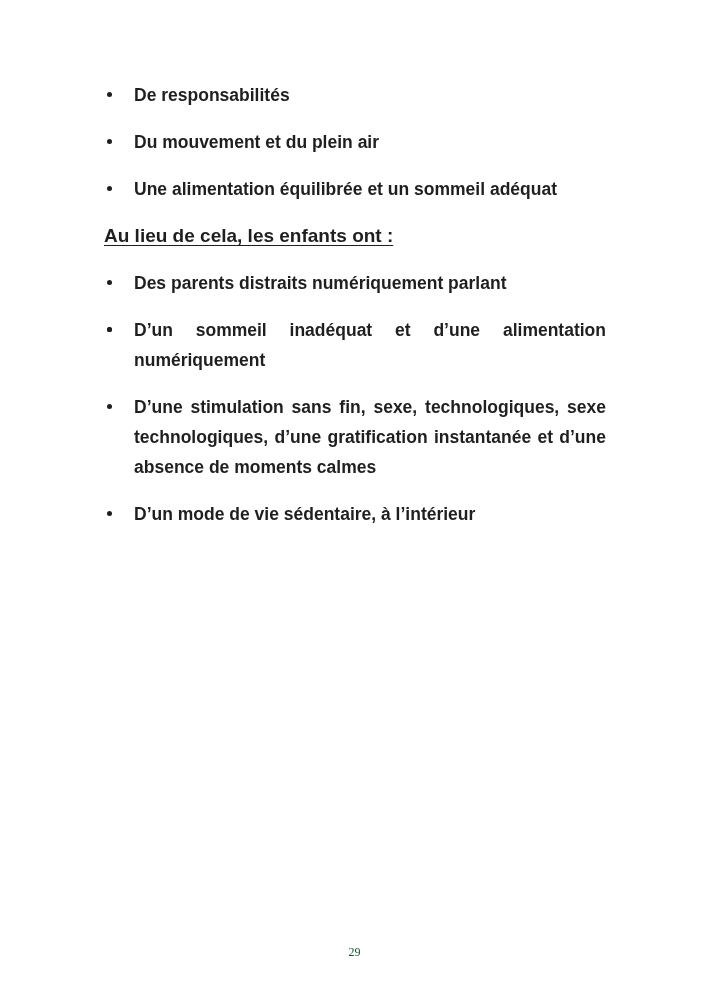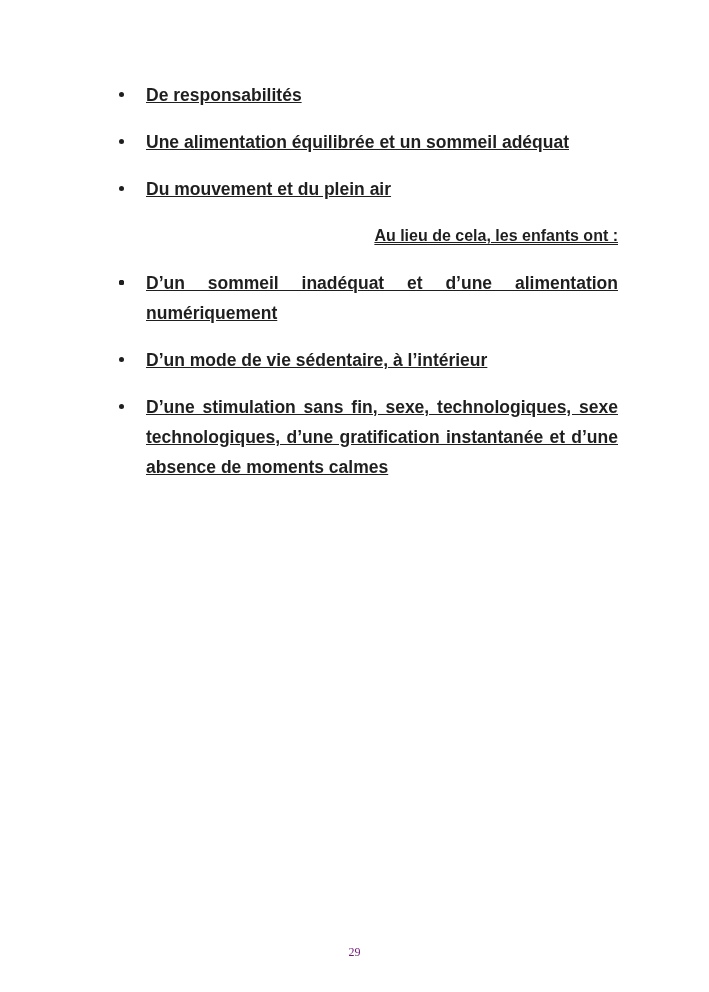--- a/index.html
+++ b/index.html
@@ -10,23 +10,22 @@
     height: 992px;
     background: #ffffff;
     margin: 0 auto;
     font-family: "Liberation Sans", sans-serif;
     color: #1f1f1f;
     overflow: hidden;
   }
   .content {
     position: absolute;
     top: 80px;
-    left: 116px;
+    left: 104px;
     width: 502px;
-    text-decoration: underline;
   }
   .bullet-list {
     list-style: none;
   }
   .bullet-item {
     position: relative;
     padding-left: 30px;
     margin-bottom: 17px;
     font-size: 17.5px;
     font-weight: 700;
@@ -37,80 +36,80 @@
   .bullet-item .dot {
     position: absolute;
     left: 3px;
     top: 12px;
     width: 5px;
     height: 5px;
     border-radius: 50%;
     background: #1f1f1f;
   }
   .section-heading {
-    font-size: 16px;
+    font-size: 19px;
     font-weight: 700;
     line-height: 30px;
     text-decoration: underline;
     text-underline-offset: 3px;
     margin: 3px 0 17px 0;
-    text-align: right;
   }
   .page-number {
     position: absolute;
     bottom: 32px;
     left: 0;
     width: 100%;
     text-align: center;
     font-family: "Liberation Serif", serif;
     font-size: 12px;
     font-weight: 400;
-    color: #701a75;
+    color: #14532d;
   }
 </style>
 </head>
 <body>
 
 <div class="page">
   <div class="content">
 
     <ul class="bullet-list">
       <li class="bullet-item">
         <span class="dot"></span>
         <span>De responsabilités</span>
       </li>
       <li class="bullet-item">
         <span class="dot"></span>
-        <span>Une alimentation équilibrée et un sommeil adéquat</span>
+        <span>Du mouvement et du plein air</span>
       </li>
       <li class="bullet-item">
         <span class="dot"></span>
-        <span>Du mouvement et du plein air</span>
+        <span>Une alimentation équilibrée et un sommeil adéquat</span>
       </li>
     </ul>
 
     <div class="section-heading">Au lieu de cela, les enfants ont : </div>
 
     <ul class="bullet-list">
       <li class="bullet-item">
         <span class="dot"></span>
+        <span>Des parents distraits numériquement parlant</span>
       </li>
       <li class="bullet-item">
         <span class="dot"></span>
       </li>
       <li class="bullet-item">
         <span class="dot"></span>
         <span>D’un sommeil inadéquat et d’une alimentation numériquement</span>
       </li>
       <li class="bullet-item">
         <span class="dot"></span>
-        <span>D’un mode de vie sédentaire, à l’intérieur</span>
+        <span>D’une stimulation sans fin, sexe, technologiques, sexe technologiques, d’une gratification instantanée et d’une absence de moments calmes</span>
       </li>
       <li class="bullet-item">
         <span class="dot"></span>
-        <span>D’une stimulation sans fin, sexe, technologiques, sexe technologiques, d’une gratification instantanée et d’une absence de moments calmes</span>
+        <span>D’un mode de vie sédentaire, à l’intérieur</span>
       </li>
     </ul>
 
   </div>
 
   <div class="page-number">29</div>
 </div>
 
 </body></html>

